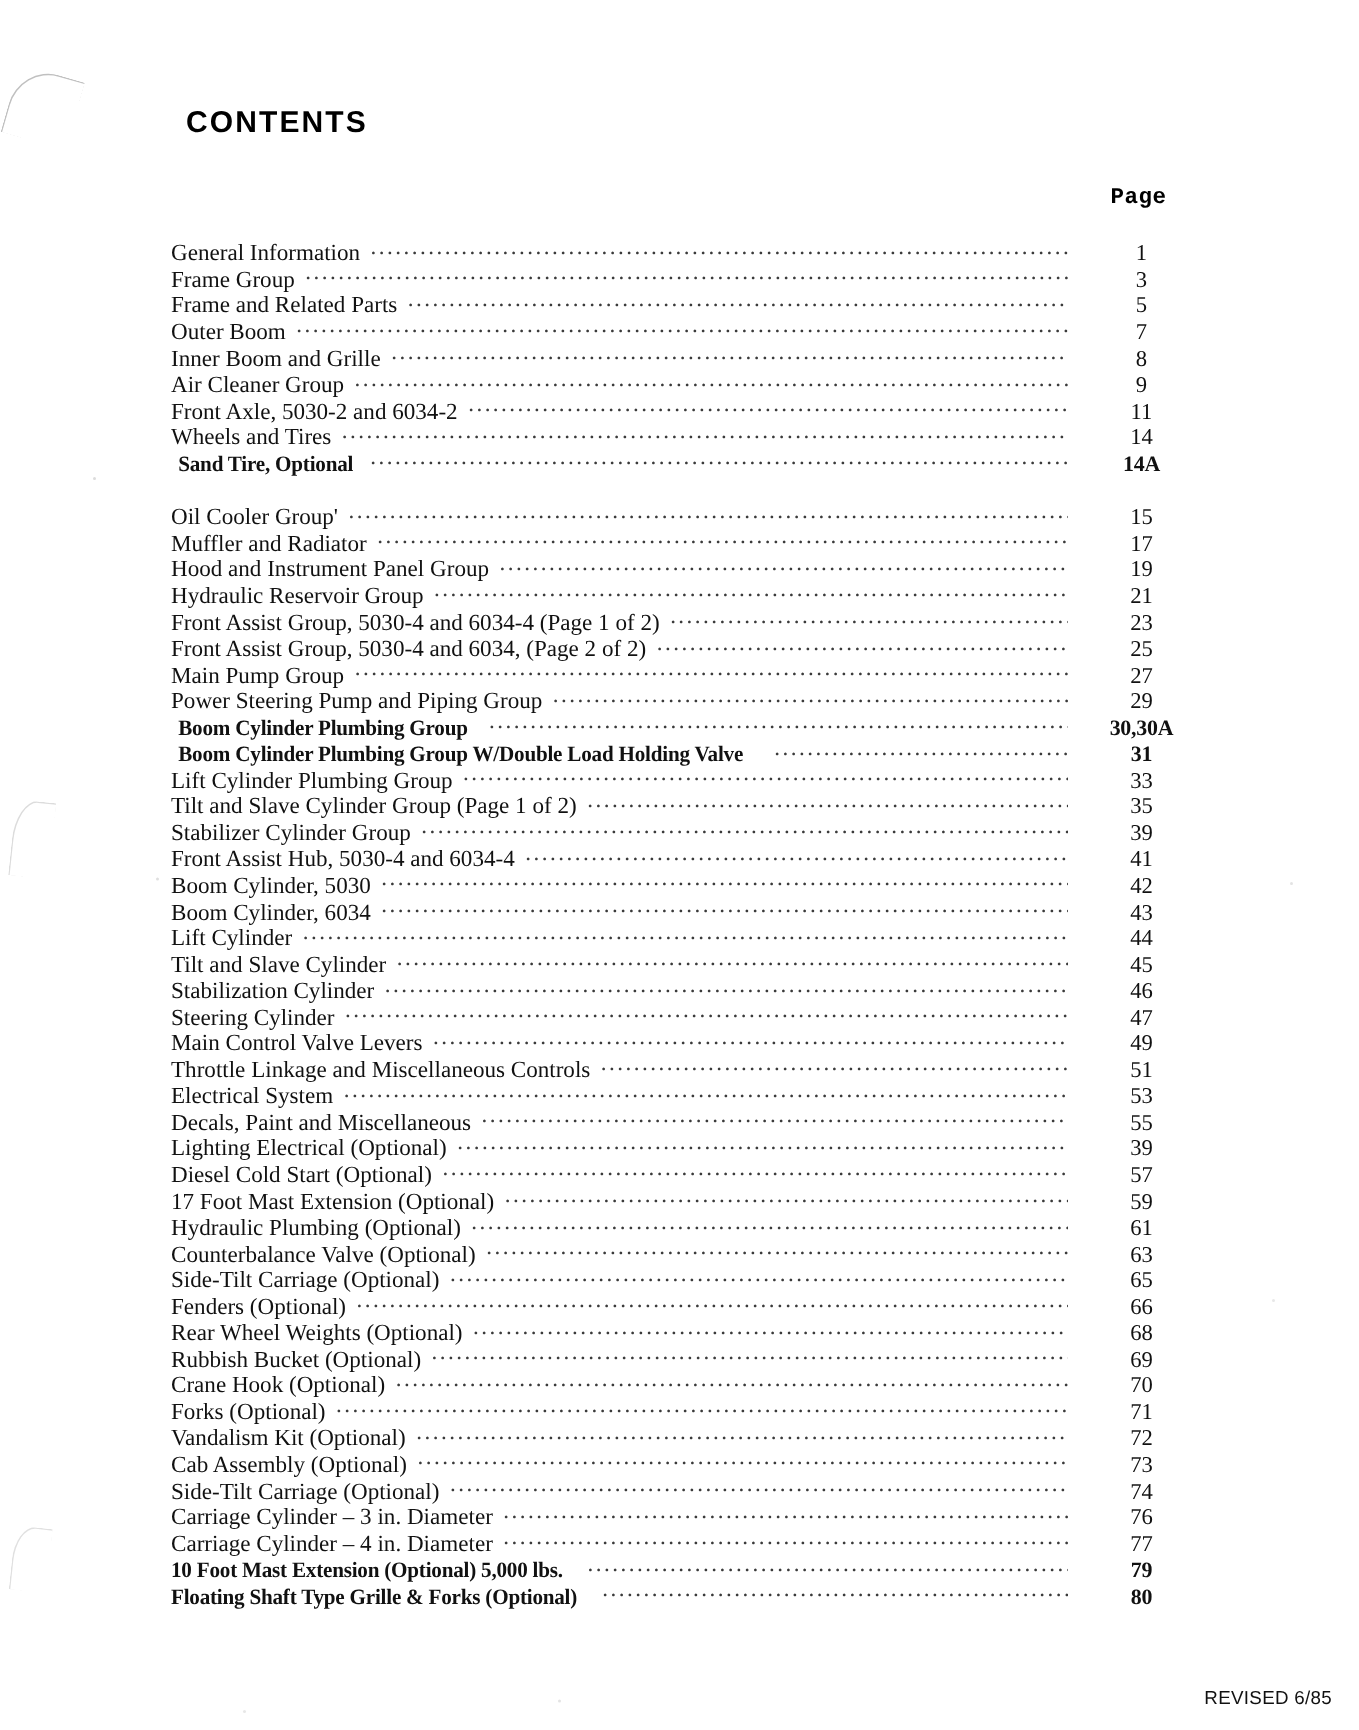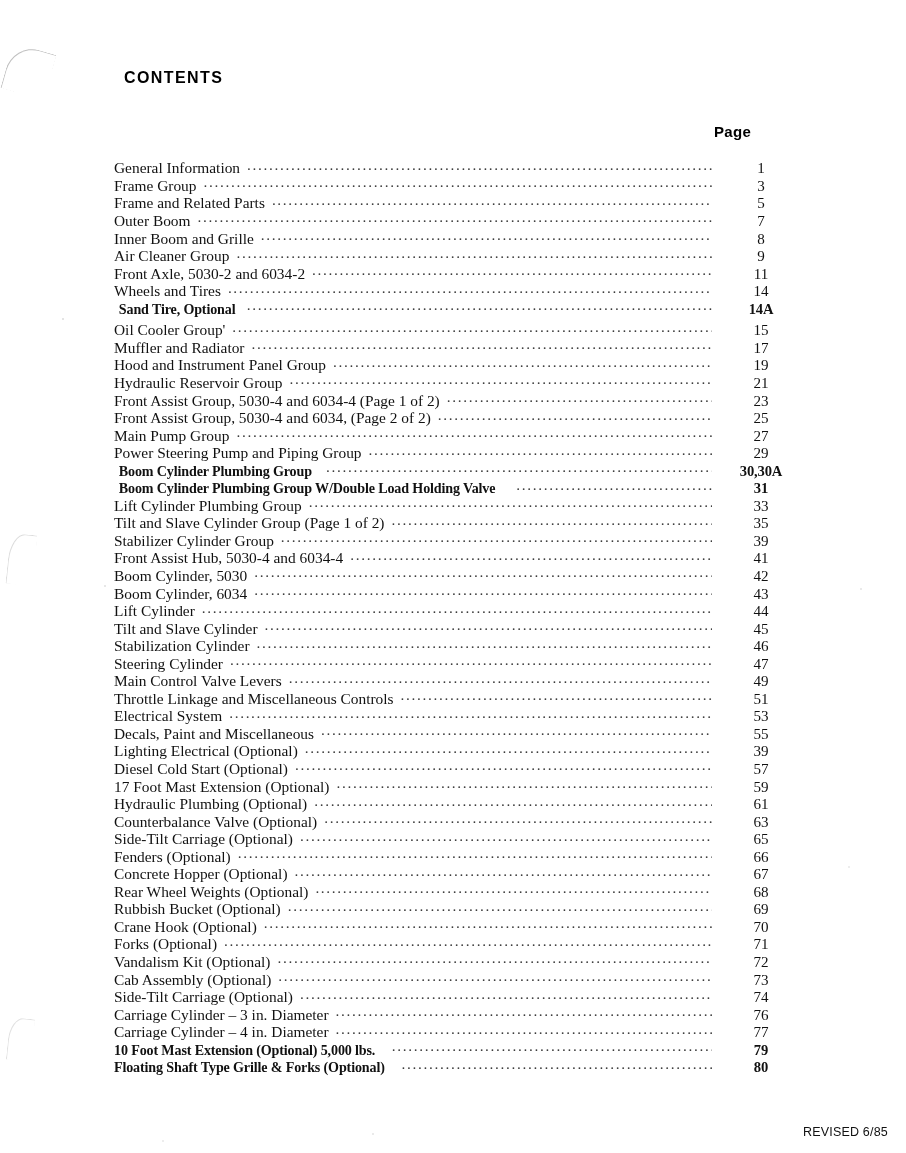--- a/index.html
+++ b/index.html
@@ -56,33 +56,33 @@
     pointer-events: none;
   }
 
   
   .contents-title {
     position: absolute;
     left: 124px;
     top: 58px;
     font-family: "Liberation Sans", sans-serif;
     font-weight: bold;
-    font-size: 16px;
+    font-size: 20px;
     letter-spacing: 1.4px;
     color: #000;
   }
 
   
   .page-header {
     position: absolute;
     left: 714px;
     top: 123px;
     width: 90px;
-    text-align: left;
-    font-family: Liberation Sans, sans-serif;
+    text-align: center;
+    font-family: Liberation Mono, monospace;
     font-weight: bold;
     font-size: 15px;
     letter-spacing: .3px;
     color: #000;
   }
 
   
   .toc {
     position: absolute;
     left: 114px;
@@ -91,21 +91,21 @@
   }
   .toc-row {
     display: flex;
     align-items: baseline;
     height: 17.55px;
     font-size: 15.4px;
     line-height: 17.55px;
     white-space: nowrap;
   }
   .toc-row.gap-before {
-    margin-top: 4px;
+    margin-top: 18px;
     font-family: Liberation Serif, serif;
   }
   .entry-label {
     flex: 0 0 auto;
     padding-right: 5px;
   }
   .leader {
     flex: 1 1 auto;
     overflow: hidden;
     height: 1em;
@@ -370,25 +370,20 @@
       <span class="entry-label">Side-Tilt Carriage (Optional)</span>
       <span class="leader"></span>
       <span class="page-num">65</span>
     </div>
     <div class="toc-row">
       <span class="entry-label">Fenders (Optional)</span>
       <span class="leader"></span>
       <span class="page-num">66</span>
     </div>
     <div class="toc-row">
-      <span class="entry-label">Concrete Hopper (Optional)</span>
-      <span class="leader"></span>
-      <span class="page-num">67</span>
-    </div>
-    <div class="toc-row">
       <span class="entry-label">Rear Wheel Weights (Optional)</span>
       <span class="leader"></span>
       <span class="page-num">68</span>
     </div>
     <div class="toc-row">
       <span class="entry-label">Rubbish Bucket (Optional)</span>
       <span class="leader"></span>
       <span class="page-num">69</span>
     </div>
     <div class="toc-row">

